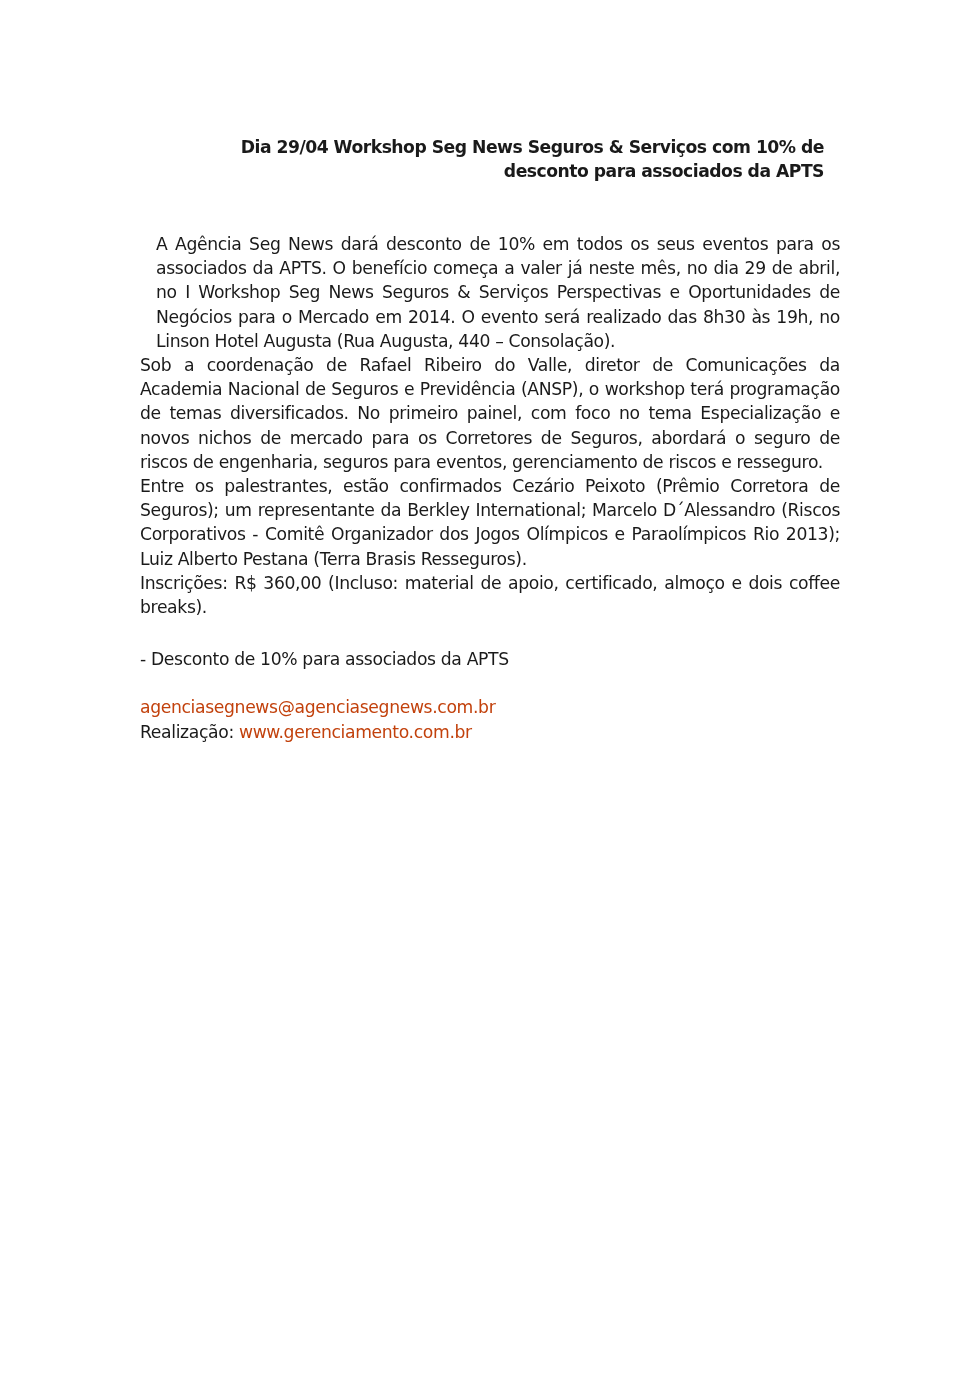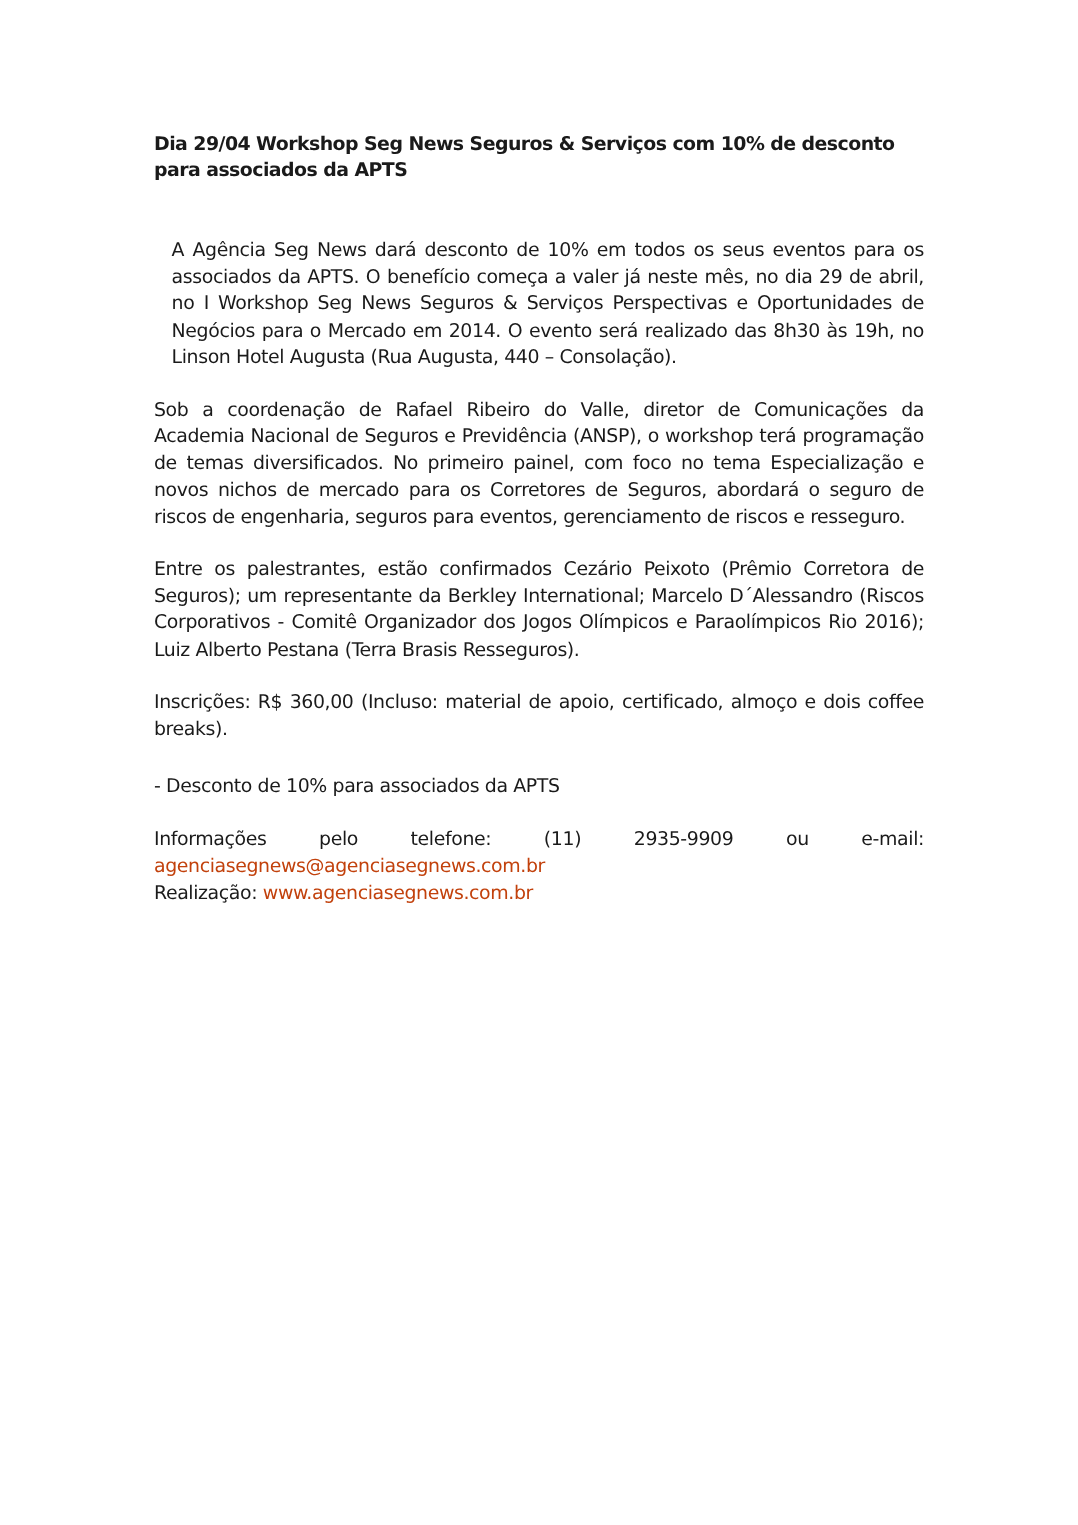--- a/index.html
+++ b/index.html
@@ -2,39 +2,38 @@
 <html><head>
   <meta charset="utf-8">
   <style>
     html, body { margin: 0; padding: 0; background: #ffffff; }
     body { width: 980px; height: 1386px; position: relative; overflow: hidden; }
     .page {
       position: absolute; left: 140px; top: 119px; width: 700px;
       font-family: "DejaVu Sans", sans-serif; color: #1a1a1a;
       font-size: 17.2px; line-height: 24.2px; letter-spacing: -0.35px;
     }
-    .title { font-weight: bold; font-size: 17.2px; line-height: 24px; margin: 0; letter-spacing: -0.5px; }
+    .title { font-weight: bold; font-size: 17.2px; line-height: 24px; margin: 16px; letter-spacing: -0.5px; text-align: right; }
     .lead { font-style: italic; text-align: justify; text-align-last: left; margin: 23px 0 0 0; }
     p { margin: 0; text-align: justify; text-align-last: left; }
     .p1 { margin-top: 49px; margin-left: 16px; }
-    .p2, .p3, .p4 { margin-top: 24px; }
+    .p2, .p3, .p4 { }
     .p5 { margin-top: 28px; }
     .p6 { margin-top: 24px; }
     .block { display: block; }
     .justify-line { display: block; text-align: justify; text-align-last: justify; }
     a.link { color: #c2410c; text-decoration: none; }
   </style>
 </head>
 <body>
 
 <div class="page">
   <h1 class="title">Dia 29/04 Workshop Seg News Seguros &amp; Serviços com 10% de desconto para associados da APTS</h1>
   <p class="p1">A Agência Seg News dará desconto de 10% em todos os seus eventos para os associados da APTS. O benefício começa a valer já neste mês, no dia 29 de abril, no I Workshop Seg News Seguros &amp; Serviços Perspectivas e Oportunidades de Negócios para o Mercado em 2014. O evento será realizado das 8h30 às 19h, no Linson Hotel Augusta (Rua Augusta, 440 – Consolação).</p>
   <p class="p2">Sob a coordenação de Rafael Ribeiro do Valle, diretor de Comunicações da Academia Nacional de Seguros e Previdência (ANSP), o workshop terá programação de temas diversificados. No primeiro painel, com foco no tema Especialização e novos nichos de mercado para os Corretores de Seguros, abordará o seguro de riscos de engenharia, seguros para eventos, gerenciamento de riscos e resseguro.</p>
-  <p class="p3">Entre os palestrantes, estão confirmados Cezário Peixoto (Prêmio Corretora de Seguros); um representante da Berkley International; Marcelo D´Alessandro (Riscos Corporativos -  Comitê Organizador dos Jogos Olímpicos e Paraolímpicos Rio 2016); Luiz Alberto Pestana (Terra Brasis Resseguros).</p>
+  <p class="p3">Entre os palestrantes, estão confirmados Cezário Peixoto (Prêmio Corretora de Seguros); um representante da Berkley International; Marcelo D´Alessandro (Riscos Corporativos -  Comitê Organizador dos Jogos Olímpicos e Paraolímpicos Rio 2013); Luiz Alberto Pestana (Terra Brasis Resseguros).</p>
   <p class="p4">Inscrições: R$ 360,00 (Incluso: material de apoio, certificado, almoço e dois coffee breaks).</p>
   <p class="p5">- Desconto de 10% para associados da APTS</p>
   <div class="p6" style="margin-top:24px;">
-    <span class="justify-line">Informações pelo telefone: (11) 2935-9909 ou e-mail:</span>
     <a class="link block">agenciasegnews@agenciasegnews.com.br</a>
-    <span class="block"><span>Realização:</span> <a class="link">www.agenciasegnews.com.br</a></span>
+    <span class="block"><span>Realização:</span> <a class="link">www.gerenciamento.com.br</a></span>
   </div>
 </div>
 
 </body></html>

